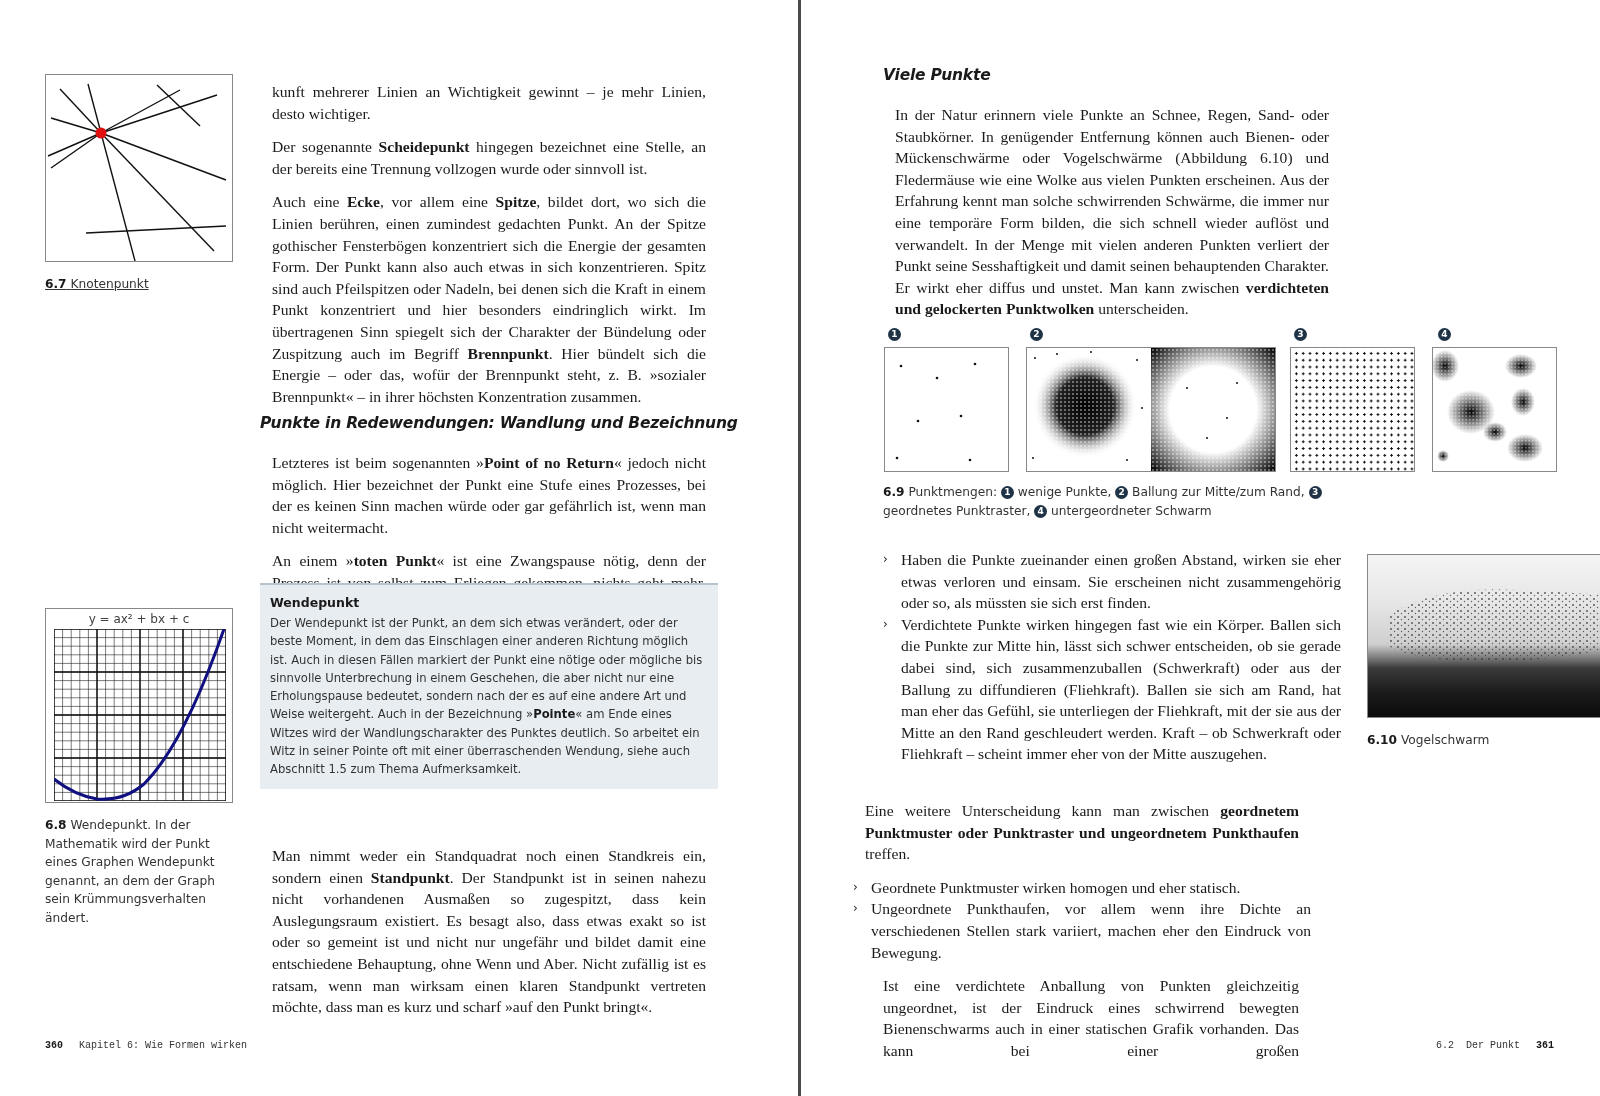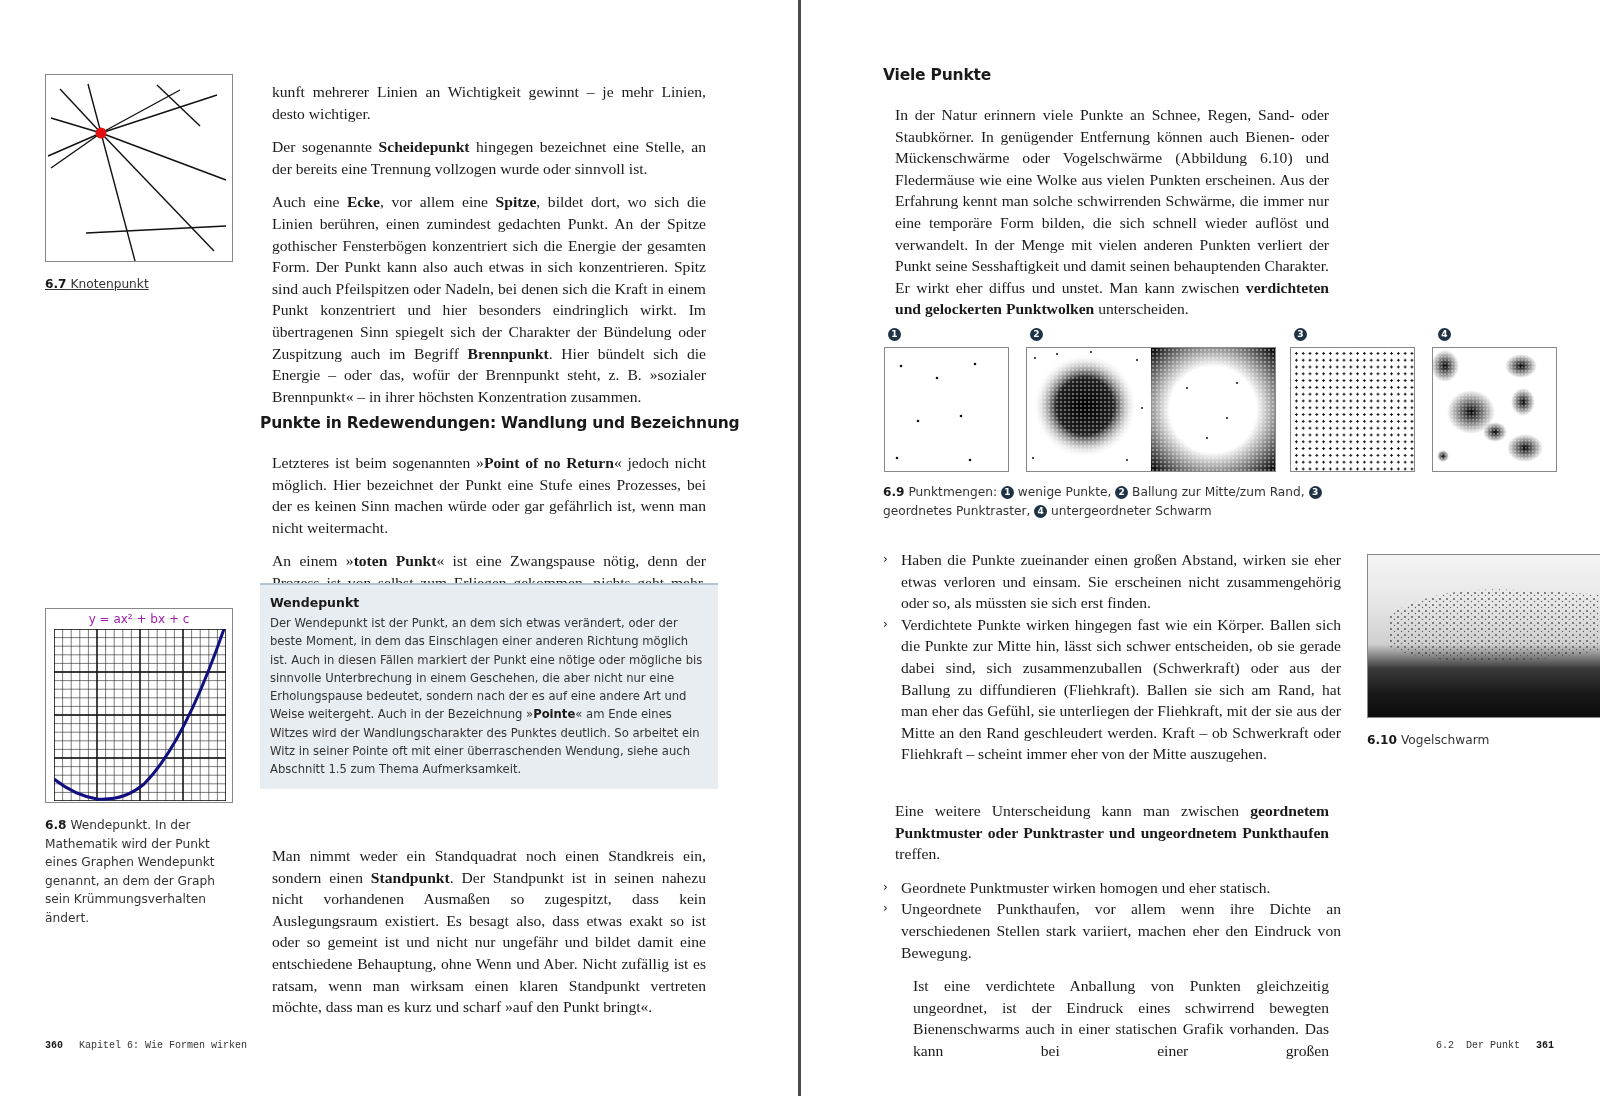--- a/index.html
+++ b/index.html
@@ -5,21 +5,21 @@
   html, body { margin:0; padding:0; background:#fff; }
   body { width:1600px; height:1096px; position:relative; overflow:hidden; color:#1a1a1a; }
   .sans { font-family:"DejaVu Sans","Liberation Sans",sans-serif; }
   .abs { position:absolute; }
   .divider { position:absolute; left:798px; top:0; width:3px; height:1096px; background:#4a4a4a; }
 
   .body-text { font-family:"Liberation Serif","DejaVu Serif",serif; font-size:15.6px; line-height:21.6px; text-align:justify; }
   .body-text p { margin:12px; }
   .body-text b { font-weight:bold; }
 
-  .heading { font-family:"DejaVu Sans","Liberation Sans",sans-serif; font-weight:bold; font-size:15.5px; color:#1a1a1a; letter-spacing:-0.2px; }
+  .heading { font-family:"DejaVu Sans","Liberation Sans",sans-serif; font-weight:bold; font-size:15.5px; color:#1a1a1a; letter-spacing:-0.2px;font-style:italic; }
 
   .caption { font-family:"DejaVu Sans","Liberation Sans",sans-serif; font-size:12.2px; line-height:18.5px; color:#333; }
   .caption b { font-weight:bold; color:#1a1a1a; }
 
   .figbox { position:absolute; border:1px solid #888; background:#fff; box-sizing:border-box; }
 
   .infobox { position:absolute; left:260px; top:583px; width:458px; height:206px; background:#e8edf1; border-top:2px solid #b7c3cc; box-sizing:border-box; padding:10px 10px 0 10px; }
   .infobox .ib-title { font-family:"DejaVu Sans","Liberation Sans",sans-serif; font-weight:bold; font-size:12.5px; margin-bottom:4px; }
   .infobox .ib-text { font-family:"DejaVu Sans","Liberation Sans",sans-serif; font-size:11.6px; line-height:18.3px; color:#333; }
   .infobox .ib-text b { color:#1a1a1a; }
@@ -70,21 +70,21 @@
   </div>
 
   <div class="heading abs" style="left:260px;top:414px;">Punkte in Redewendungen: Wandlung und Bezeichnung</div>
 
   <div class="body-text abs" style="left:260px;top:440px;width:458px;">
     <p><span>Letzteres ist beim sogenannten »</span><b>Point of no Return</b><span>« jedoch nicht möglich. Hier bezeichnet der Punkt eine Stufe eines Prozesses, bei der es keinen Sinn machen würde oder gar gefährlich ist, wenn man nicht weitermacht.</span></p>
     <p><span>An einem »</span><b>toten Punkt</b><span>« ist eine Zwangspause nötig, denn der Prozess ist von selbst zum Erliegen gekommen, nichts geht mehr. Man muss mitunter noch einmal von vorne anfangen.</span></p>
   </div>
 
   <div class="figbox" style="left:45px;top:608px;width:188px;height:195px;">
-    <div class="sans" style="text-align:center;font-size:12px;color:#a21caf;margin-top:2px;height:16px;line-height:16px;">y = ax² + bx + c</div>
+    <div class="sans" style="text-align:center;font-size:12px;color:#404040;margin-top:2px;height:16px;line-height:16px;">y = ax² + bx + c</div>
     <svg width="172" height="172" viewBox="0 0 172 172" style="position:absolute;left:8px;top:20px;">
       <g stroke="#222" stroke-width="0.6">
         <line x1="0" y1="0" x2="0" y2="172"></line>
           <line x1="8.6" y1="0" x2="8.6" y2="172"></line>
           <line x1="17.2" y1="0" x2="17.2" y2="172"></line>
           <line x1="25.8" y1="0" x2="25.8" y2="172"></line>
           <line x1="34.4" y1="0" x2="34.4" y2="172"></line>
           <line x1="43" y1="0" x2="43" y2="172"></line>
           <line x1="51.6" y1="0" x2="51.6" y2="172"></line>
           <line x1="60.2" y1="0" x2="60.2" y2="172"></line>
@@ -265,21 +265,21 @@
           </pattern>
         </defs>
       <path d="M20,60 Q70,30 150,35 Q210,38 235,40 L235,95 Q160,110 80,105 Q30,100 20,90 Z" fill="url(#birds)" opacity="0.85"></path>
     </svg>
   </div>
   <div class="caption abs" style="left:1367px;top:731px;width:220px;">
     <b>6.10</b>
     <span>Vogelschwarm</span>
   </div>
 
-  <div class="body-text abs" style="left:883px;top:788px;width:458px;">
+  <div class="body-text abs" style="left:853px;top:788px;width:458px;">
     <p><span>Eine weitere Unterscheidung kann man zwischen </span><b>geordnetem Punktmuster oder Punktraster und ungeordnetem Punkthaufen</b><span> treffen.</span></p>
     <ul class="arrows">
       <li><span class="marker">›</span><span>Geordnete Punktmuster wirken homogen und eher statisch.</span></li>
       <li><span class="marker">›</span><span>Ungeordnete Punkthaufen, vor allem wenn ihre Dichte an verschiedenen Stellen stark variiert, machen eher den Eindruck von Bewegung.</span></li>
     </ul>
     <p style="padding-left:18px;text-align:justify;text-align-last:justify;">Ist eine verdichtete Anballung von Punkten gleichzeitig ungeordnet, ist der Eindruck eines schwirrend bewegten Bienenschwarms auch in einer statischen Grafik vorhanden. Das kann bei einer großen</p>
   </div>
 
   <div class="footer" style="right:46px;text-align:right;">
     <span style="white-space:pre;">6.2  Der Punkt</span>

